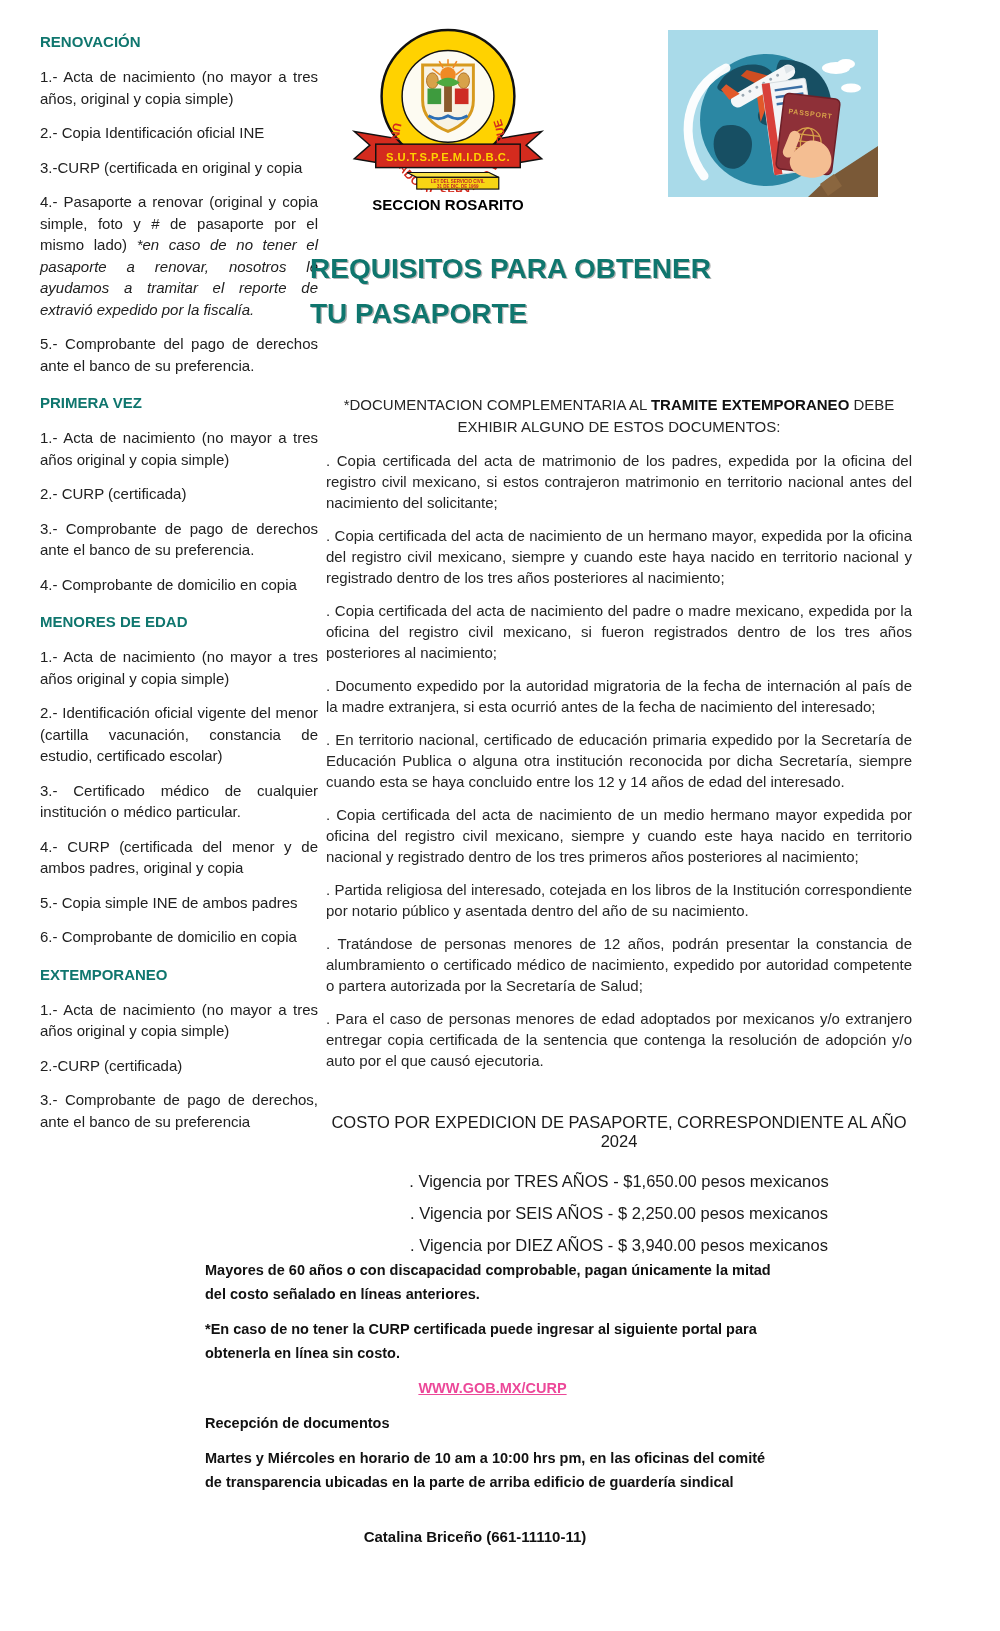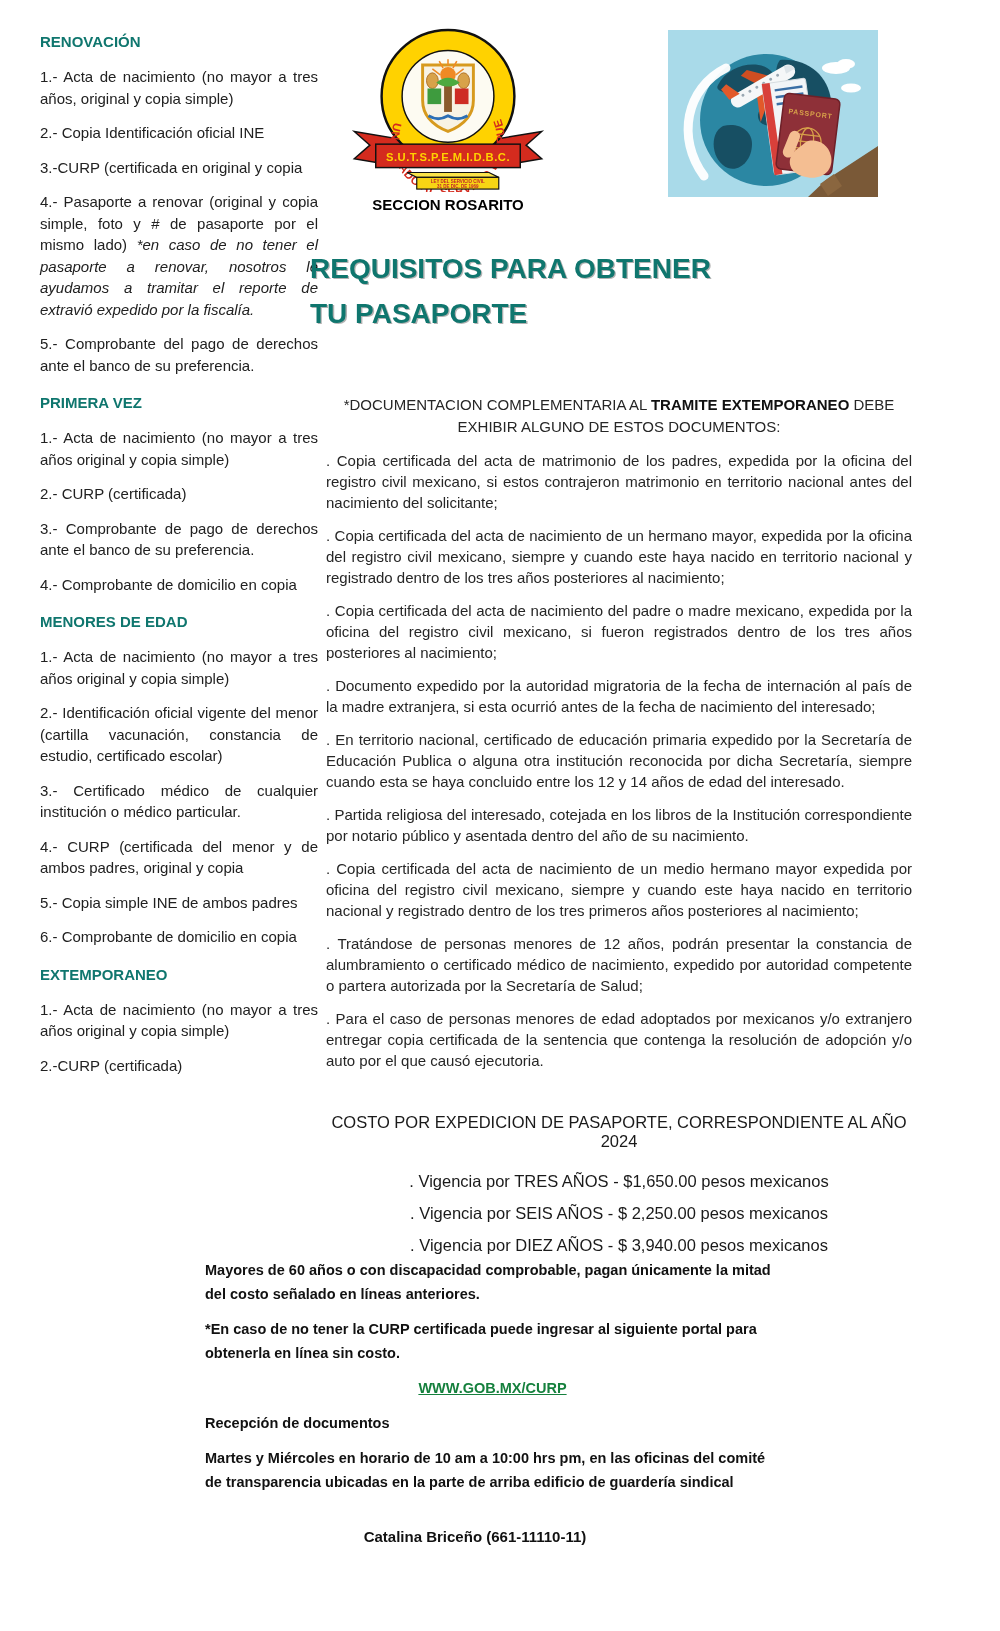--- a/index.html
+++ b/index.html
@@ -32,21 +32,21 @@
   .para{text-align:justify;line-height:21px;margin:0 8px 12px;}
 
   .costs{margin-top:42px;text-align:center;color:#1a1a1a;}
   .cost-h{font-size:16.5px;margin:0 0 20px;}
   .cost{font-size:16.5px;line-height:21px;margin:0 0 11px;}
 
   
   .notes{left:205px;top:1258px;width:575px;font-weight:700;font-size:14.5px;color:#111;}
   .notes p{margin:0 0 11px;line-height:24px;}
   .link-row{text-align:center;margin:12px 0 12px;}
-  .link-row a{color:#15803d;text-decoration:underline;font-weight:700;}
+  .link-row a{color:#ec4899;text-decoration:underline;font-weight:700;}
 
   .footer{left:205px;top:1528px;width:540px;text-align:center;font-weight:700;font-size:15px;color:#111;}
 </style>
 </head>
 <body>
 
 <div class="abs left-col">
     <div class="sec-h">RENOVACIÓN</div>
     <p class="item"><span>1.- Acta de nacimiento (no mayor a tres años, original y copia simple)</span></p>
     <p class="item"><span>2.- Copia Identificación oficial INE</span></p>
@@ -61,20 +61,21 @@
     <div class="sec-h">MENORES DE EDAD</div>
     <p class="item"><span>1.- Acta de nacimiento (no mayor a tres años original y copia simple)</span></p>
     <p class="item"><span>2.- Identificación oficial vigente del menor (cartilla vacunación, constancia de estudio, certificado escolar)</span></p>
     <p class="item"><span>3.- Certificado médico de cualquier institución o médico particular.</span></p>
     <p class="item"><span>4.- CURP (certificada del menor y de ambos padres, original y copia</span></p>
     <p class="item"><span>5.- Copia simple INE de ambos padres</span></p>
     <p class="item"><span>6.- Comprobante de domicilio en copia</span></p>
     <div class="sec-h">EXTEMPORANEO</div>
     <p class="item"><span>1.- Acta de nacimiento (no mayor a tres años original y copia simple)</span></p>
     <p class="item"><span>2.-CURP (certificada)</span></p>
+    <p class="item"><span>3.- Comprobante de pago de derechos, ante el banco de su preferencia</span></p>
   </div>
 
 <div class="abs logo-box">
   <svg width="196" height="166" viewBox="0 0 200 170">
 
     <g>
       <polygon points="4,108 52,116 52,144 4,136 20,122" fill="#D42B1E" stroke="#111" stroke-width="1.5"></polygon>
       <polygon points="196,108 148,116 148,144 196,136 180,122" fill="#D42B1E" stroke="#111" stroke-width="1.5"></polygon>
     </g>
 
@@ -195,22 +196,22 @@
 
 <div class="abs main-col">
   <p class="intro"><span>*DOCUMENTACION COMPLEMENTARIA AL </span><b>TRAMITE EXTEMPORANEO</b><span> DEBE EXHIBIR ALGUNO DE ESTOS DOCUMENTOS:</span></p>
 
   <div>
       <p class="para">. Copia certificada del acta de matrimonio de los padres, expedida por la oficina del registro civil mexicano, si estos contrajeron matrimonio en territorio nacional antes del nacimiento del solicitante;</p>
       <p class="para">. Copia certificada del acta de nacimiento de un hermano mayor, expedida por la oficina del registro civil mexicano, siempre y cuando este haya nacido en territorio nacional y registrado dentro de los tres años posteriores al nacimiento;</p>
       <p class="para">. Copia certificada del acta de nacimiento del padre o madre mexicano, expedida por la oficina del registro civil mexicano, si fueron registrados dentro de los tres años posteriores al nacimiento;</p>
       <p class="para">. Documento expedido por la autoridad migratoria de la fecha de internación al país de la madre extranjera, si esta ocurrió antes de la fecha de nacimiento del interesado;</p>
       <p class="para">. En territorio nacional, certificado de educación primaria expedido por la Secretaría de Educación Publica o alguna otra institución reconocida por dicha Secretaría, siempre cuando esta se haya concluido entre los 12 y 14 años de edad del interesado.</p>
+      <p class="para">. Copia certificada del acta de nacimiento de un medio hermano mayor expedida por oficina del registro civil mexicano, siempre y cuando este haya nacido en territorio nacional y registrado dentro de los tres primeros años posteriores al nacimiento;</p>
       <p class="para">. Partida religiosa del interesado, cotejada en los libros de la Institución correspondiente por notario público y asentada dentro del año de su nacimiento.</p>
-      <p class="para">. Copia certificada del acta de nacimiento de un medio hermano mayor expedida por oficina del registro civil mexicano, siempre y cuando este haya nacido en territorio nacional y registrado dentro de los tres primeros años posteriores al nacimiento;</p>
       <p class="para">. Tratándose de personas menores de 12 años, podrán presentar la constancia de alumbramiento o certificado médico de nacimiento, expedido por autoridad competente o partera autorizada por la Secretaría de Salud;</p>
       <p class="para">. Para el caso de personas menores de edad adoptados por mexicanos y/o extranjero entregar copia certificada de la sentencia que contenga la resolución de adopción y/o auto por el que causó ejecutoria.</p>
     </div>
 
   <div class="costs">
     <p class="cost-h">COSTO POR EXPEDICION DE PASAPORTE, CORRESPONDIENTE AL AÑO 2024</p>
     <div>
         <p class="cost">. Vigencia por TRES AÑOS - $1,650.00 pesos mexicanos</p>
         <p class="cost">. Vigencia por SEIS AÑOS - $ 2,250.00 pesos mexicanos</p>
         <p class="cost">. Vigencia por DIEZ AÑOS - $ 3,940.00 pesos mexicanos</p>

